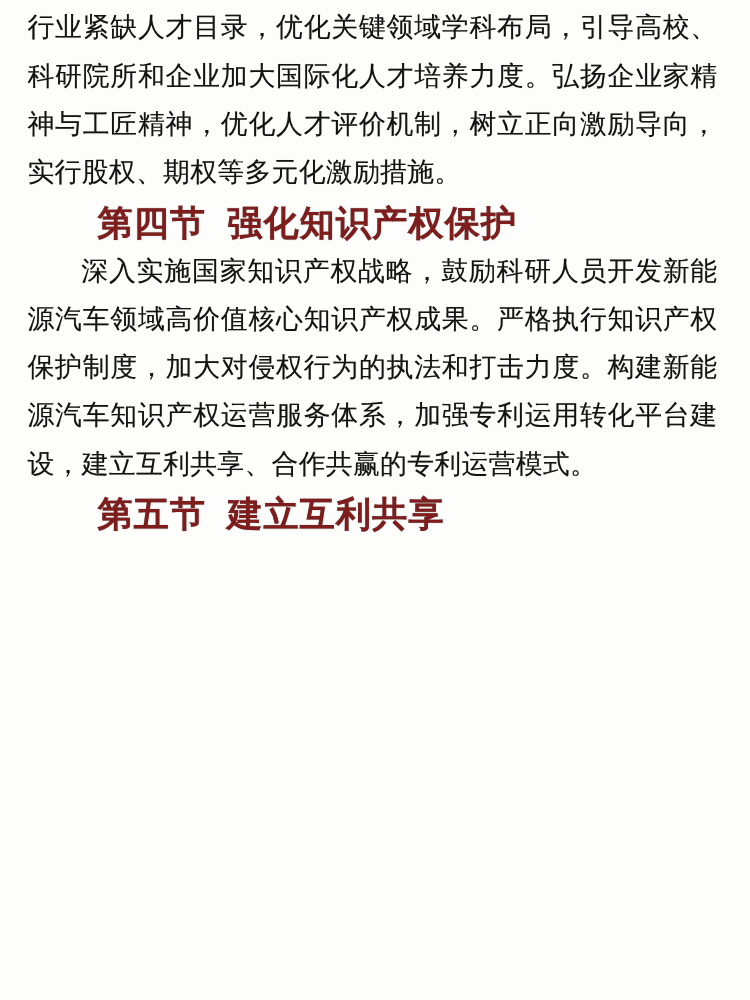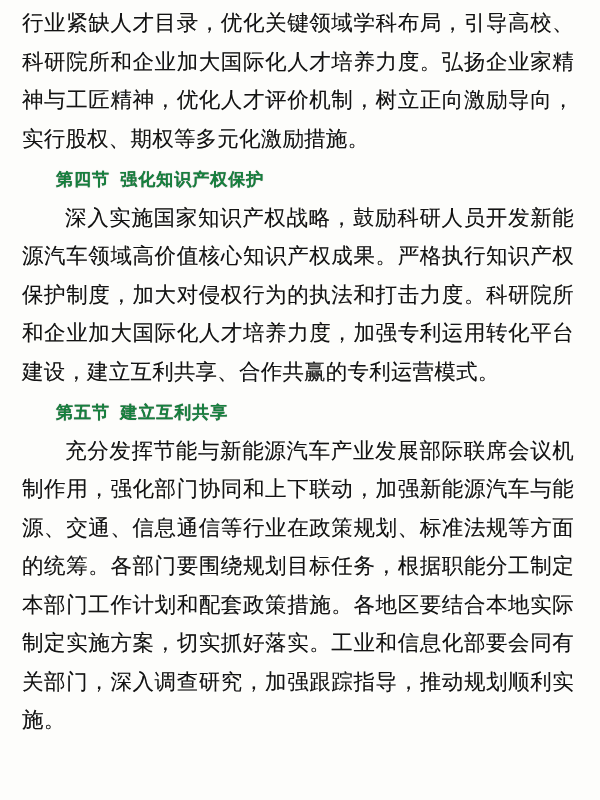--- a/index.html
+++ b/index.html
@@ -35,47 +35,46 @@
     text-justify: inter-ideograph;
     color: #131313;
     font-weight: 500;
     text-shadow: 0 0 0.6px rgba(0,0,0,0.35);
   }
   p.indent {
     text-indent: 2em;
   }
   h2 {
     margin: 0;
-    font-size: 17px;
+    font-size: 28px;
     line-height: 38.5px;
     font-weight: 700;
     text-indent: 2em;
     letter-spacing: 1px;
-    color: #15803d;
+    color: #7f1d1d;
     text-shadow: 0 0 0.8px rgba(0,0,0,0.6);
   }
   h2 .sec-num {
     margin-right: 0.6em;
   }
   .spacer-sm { height: 2px; }
 </style>
 </head>
 <body>
 
 <div class="page">
   <div class="content">
 
     <p class="indent-none">行业紧缺人才目录，优化关键领域学科布局，引导高校、科研院所和企业加大国际化人才培养力度。弘扬企业家精神与工匠精神，优化人才评价机制，树立正向激励导向，实行股权、期权等多元化激励措施。</p>
 
     <div class="spacer-sm"></div>
 
     <h2><span class="sec-num">第四节</span><span>强化知识产权保护</span></h2>
 
-    <p class="indent">深入实施国家知识产权战略，鼓励科研人员开发新能源汽车领域高价值核心知识产权成果。严格执行知识产权保护制度，加大对侵权行为的执法和打击力度。科研院所和企业加大国际化人才培养力度，加强专利运用转化平台建设，建立互利共享、合作共赢的专利运营模式。</p>
+    <p class="indent">深入实施国家知识产权战略，鼓励科研人员开发新能源汽车领域高价值核心知识产权成果。严格执行知识产权保护制度，加大对侵权行为的执法和打击力度。构建新能源汽车知识产权运营服务体系，加强专利运用转化平台建设，建立互利共享、合作共赢的专利运营模式。</p>
 
     <div class="spacer-sm"></div>
 
     <h2><span class="sec-num">第五节</span><span>建立互利共享</span></h2>
 
-    <p class="indent">充分发挥节能与新能源汽车产业发展部际联席会议机制作用，强化部门协同和上下联动，加强新能源汽车与能源、交通、信息通信等行业在政策规划、标准法规等方面的统筹。各部门要围绕规划目标任务，根据职能分工制定本部门工作计划和配套政策措施。各地区要结合本地实际制定实施方案，切实抓好落实。工业和信息化部要会同有关部门，深入调查研究，加强跟踪指导，推动规划顺利实施。</p>
 
   </div>
 </div>
 
 </body></html>

